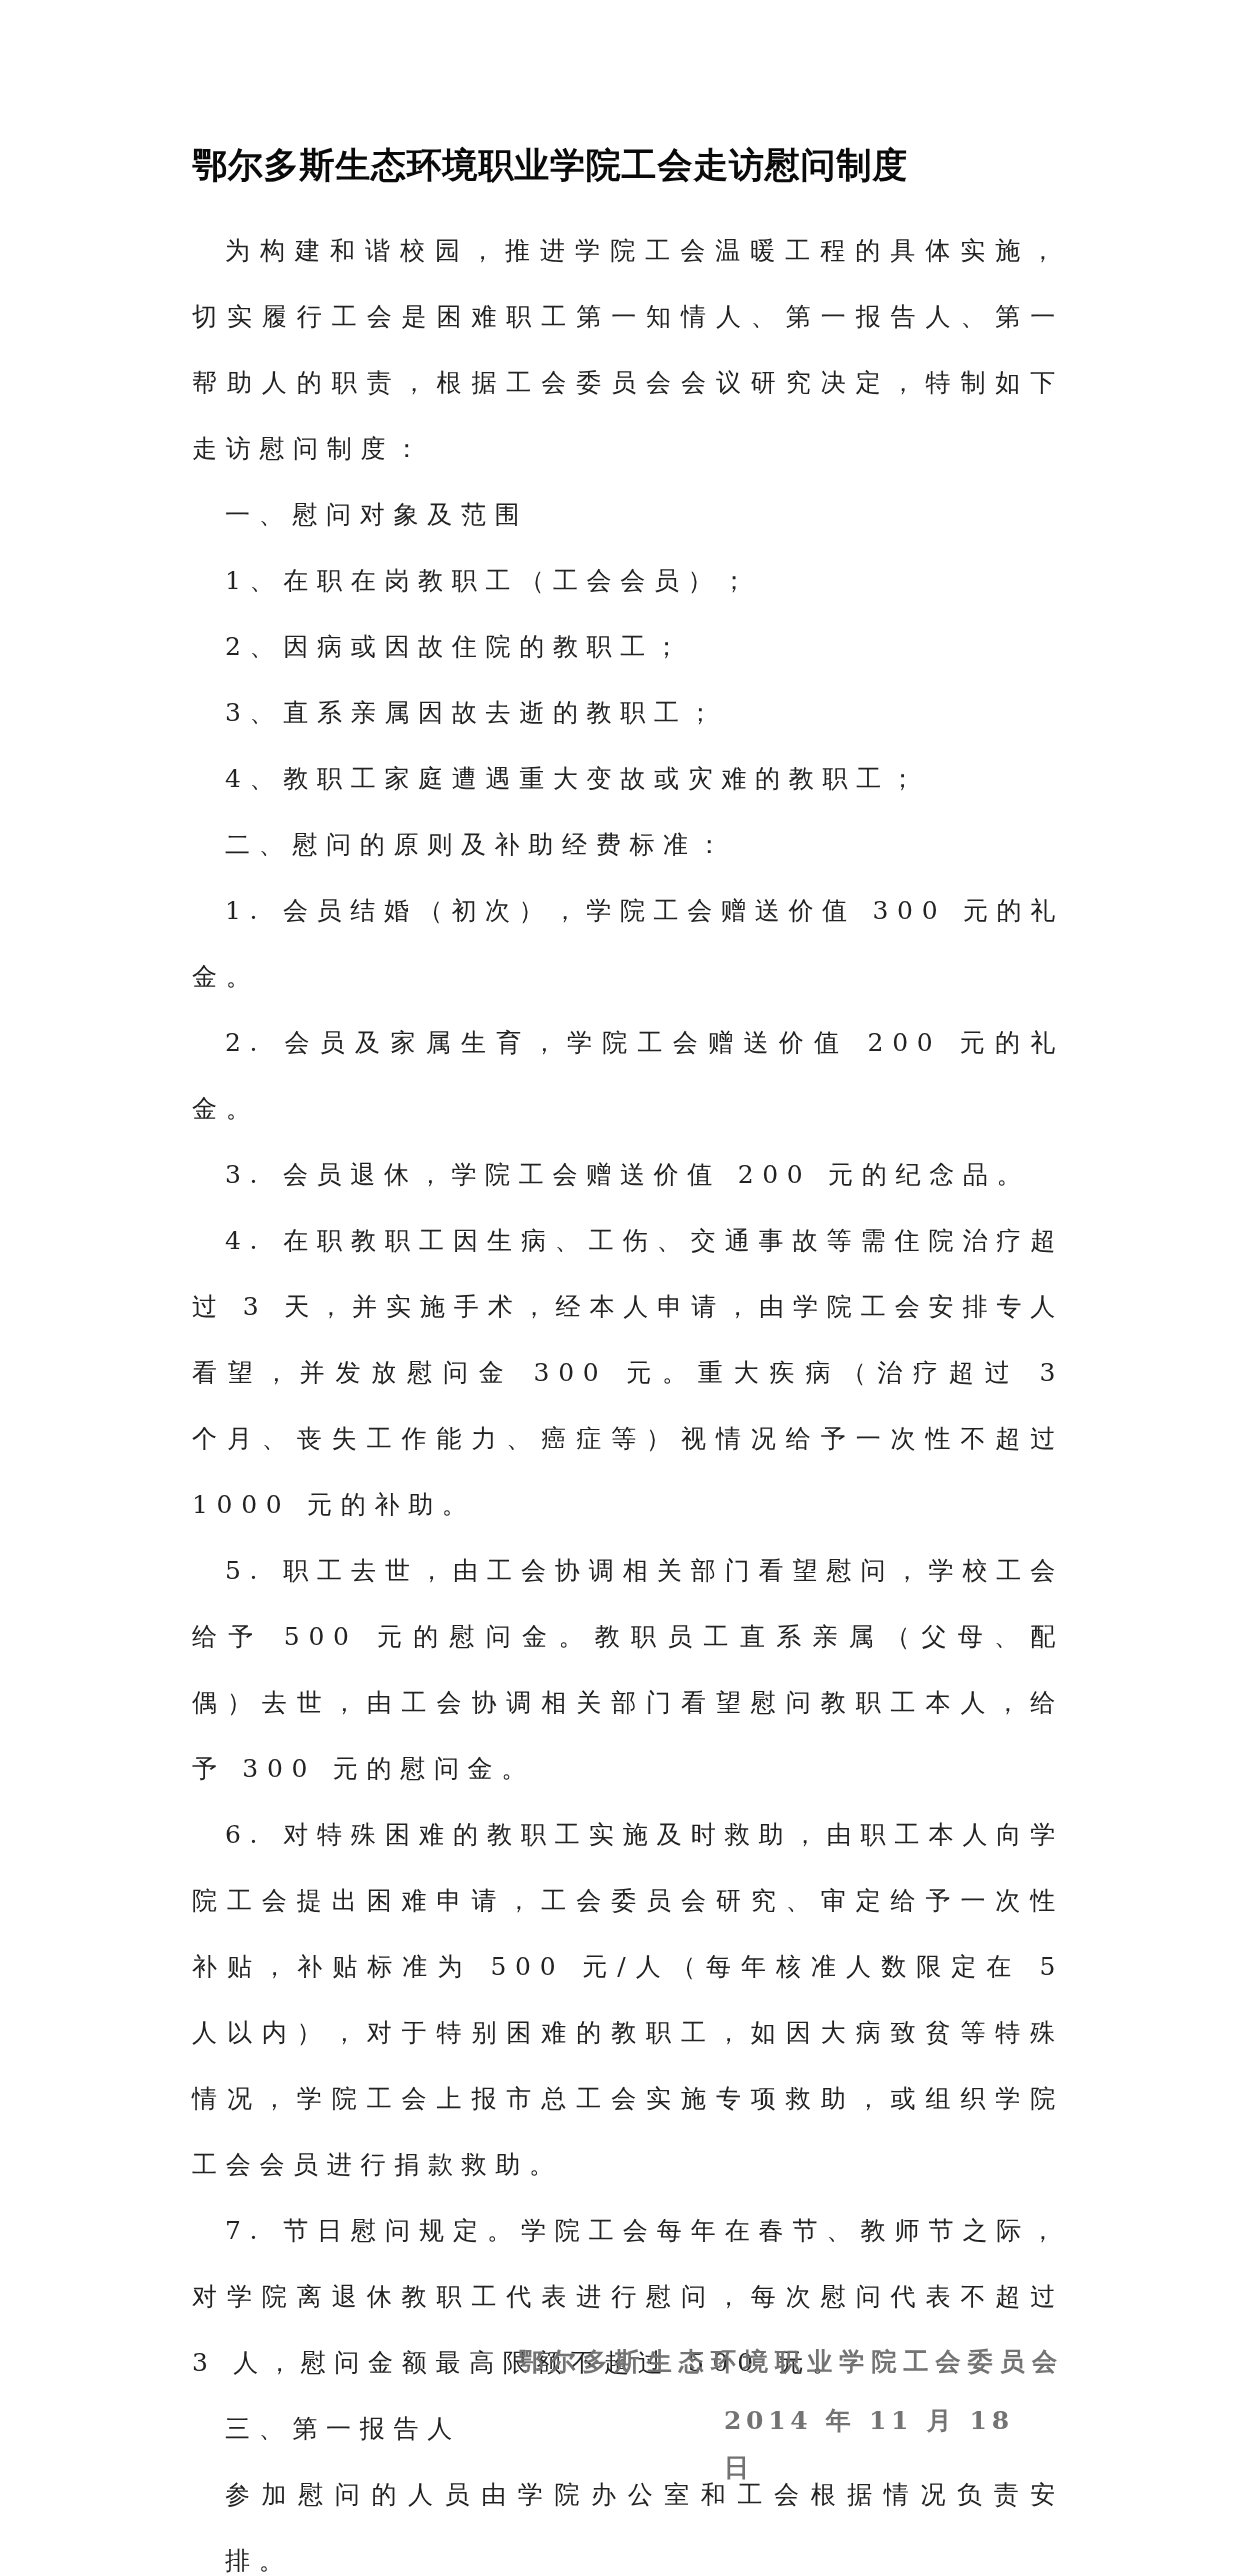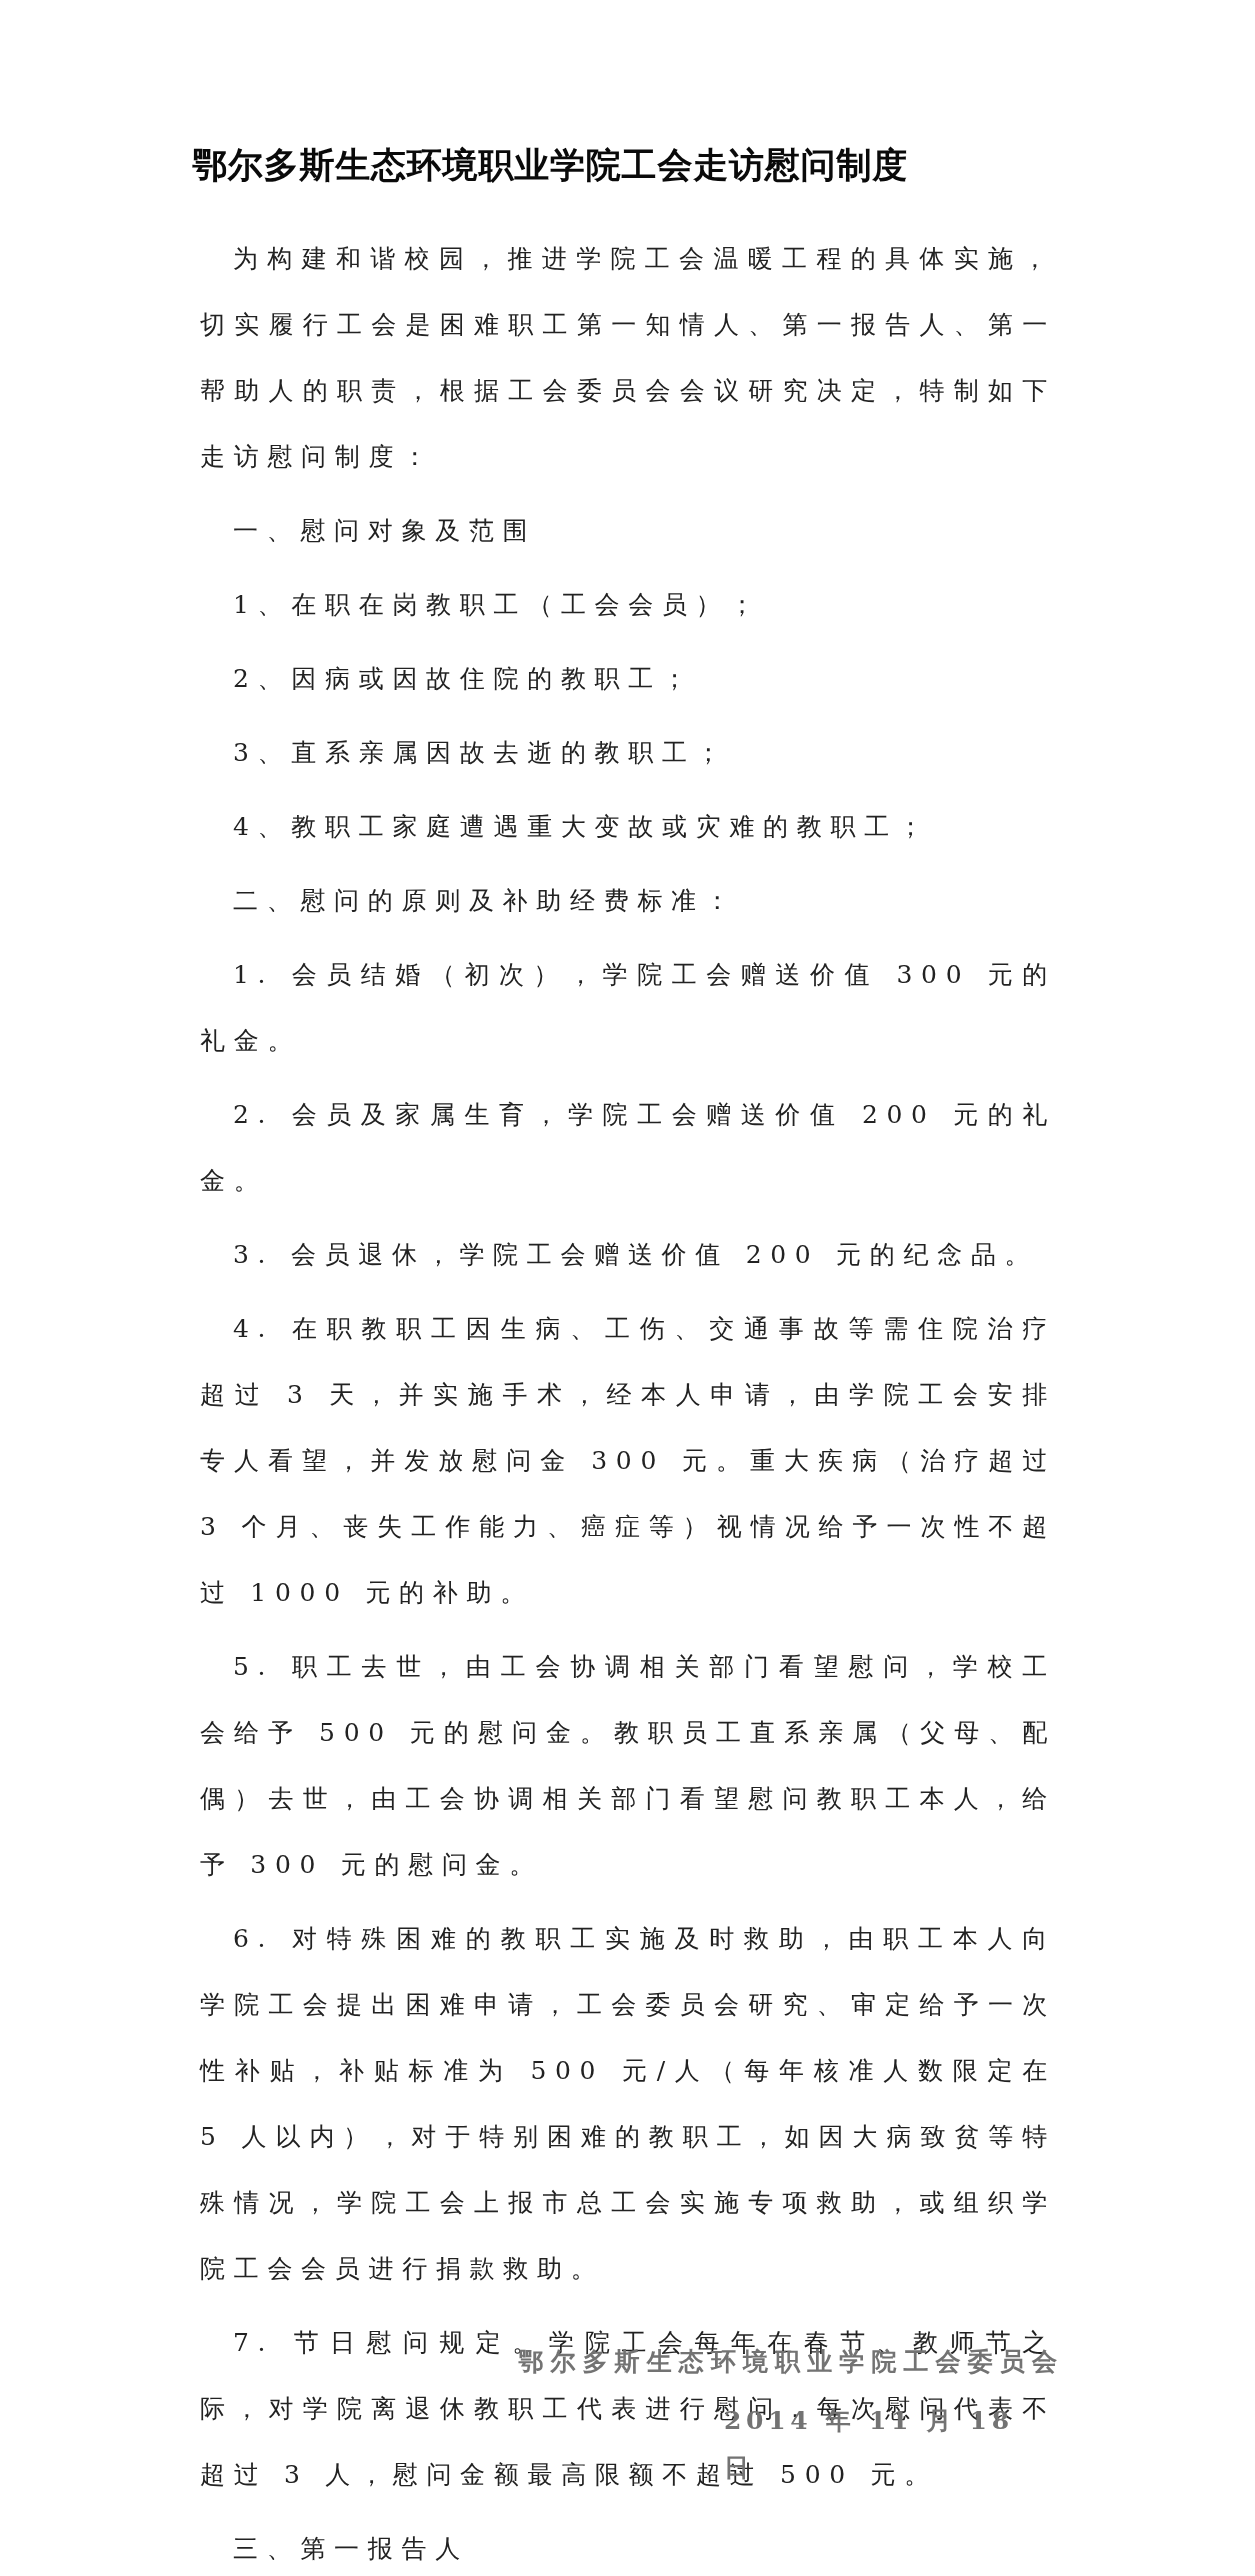--- a/index.html
+++ b/index.html
@@ -39,21 +39,21 @@
       left: 0;
       width: 872px;
       font-size: 25px;
       line-height: 66px;
       letter-spacing: 8.7px;
       text-align: justify;
       font-weight: 300;
       color: #222;
     }
     .para {
-      margin: 8px;
+      margin: 0;
       text-indent: 3.1ch;
       word-break: break-all;
     }
     .para.item { padding-left: 33px; text-indent: 0; }
     .para.heading { padding-left: 33px; text-indent: 0; }
     .para.first-indent { text-indent: 33px; }
     .signature {
       position: absolute;
       left: 0;
       width: 872px;

